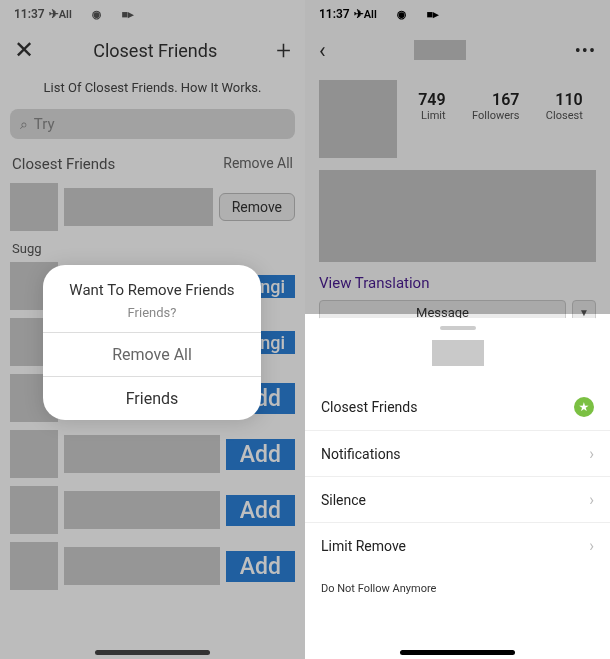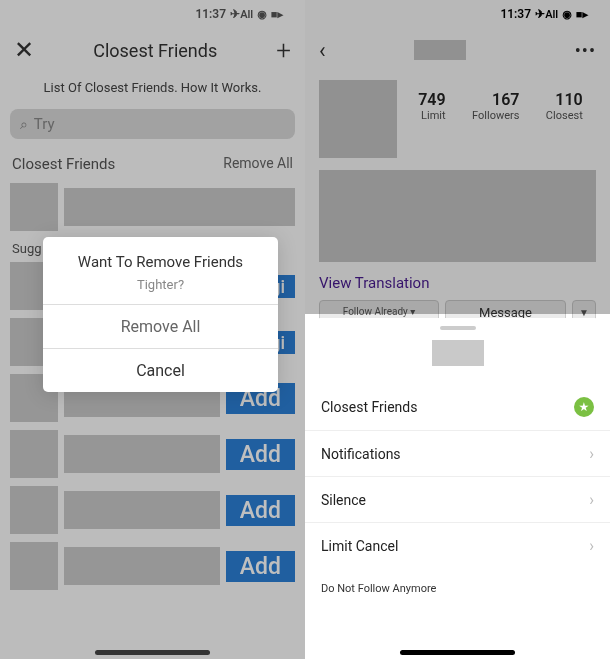--- a/index.html
+++ b/index.html
@@ -3,24 +3,24 @@
   <meta charset="utf-8">
   <style>
     * { margin: 0; padding: 0; box-sizing: border-box; font-family: -apple-system, BlinkMacSystemFont, 'Segoe UI', Roboto, sans-serif; }
     body { width: 610px; height: 659px; display: flex; background: #fff; overflow: hidden; }
     
     .screen { width: 305px; height: 659px; position: relative; }
     .screen-left { background: #fbfbfb; }
     .screen-right { background: #fff; }
     
     
-    .status-bar { height: 28px; display: flex; justify-content: flex-end; align-items: center; padding: 0 22px; font-size: 12px; font-weight: 600; color: #000; }
+    .status-bar { height: 28px; display: flex; justify-content: flex-start; align-items: center; padding: 0 14px; font-size: 12px; font-weight: 600; color: #000; }
     .status-bar.dimmed { color: #555; }
     .status-time { display: flex; align-items: center; gap: 4px; }
-    .status-icons { display: flex; align-items: center; gap: 4px; font-size: 11px; }
+    .status-icons { display: flex; align-items: center; gap: 20px; font-size: 11px; }
     .wifi-icon, .battery-icon, .send-icon { display: inline-block; }
     
     
     .overlay { position: absolute; top: 0; left: 0; right: 0; bottom: 0; background: rgba(0,0,0,0.25); pointer-events: none; }
     
     
     .header-left { height: 44px; display: flex; align-items: center; justify-content: space-between; padding: 0 14px; }
     .close-x { font-size: 24px; color: #333; }
     .header-title { font-size: 18px; color: #333; font-weight: 400; }
     .plus-icon { font-size: 26px; color: #333; font-weight: 300; }
@@ -44,21 +44,21 @@
     .friend-row { display: flex; align-items: center; padding: 4px 10px; gap: 6px; }
     .avatar { width: 48px; height: 48px; background: #c9c9c9; }
     .name-box { flex: 1; height: 38px; background: #c9c9c9; }
     .remove-btn { background: #ebebeb; border: 1px solid #bbb; border-radius: 6px; padding: 5px 12px; font-size: 14px; color: #333; }
     .add-btn { background: #2b7fd6; color: #fff; font-size: 23px; font-weight: 500; padding: 2px 14px; border: none; }
     .add-btn.small { padding: 1px 10px; font-size: 18px; }
     
     .suggested-label { padding: 6px 12px 2px; font-size: 13px; color: #555; }
     
     
-    .modal { position: absolute; top: 237px; left: 43px; width: 235px; background: #fff; border-radius: 5px; z-index: 20; overflow: hidden; box-shadow: 0 2px 20px rgba(0,0,0,0.15); }
+    .modal { position: absolute; top: 265px; left: 43px; width: 218px; background: #fff; border-radius: 22px; z-index: 20; overflow: hidden; box-shadow: 0 2px 20px rgba(0,0,0,0.15); }
     .modal-title { text-align: center; padding: 16px 16px 4px; font-size: 15px; color: #333; line-height: 1.3; }
     .modal-subtitle { text-align: center; font-size: 13px; color: #888; padding-bottom: 12px; }
     .modal-btn { border-top: 1px solid #ddd; text-align: center; padding: 12px 0; font-size: 16px; }
     .modal-btn.danger { color: #666; }
     .modal-btn.cancel { color: #333; }
     
     .home-indicator-left { position: absolute; bottom: 4px; left: 95px; width: 115px; height: 5px; background: #333; border-radius: 3px; }
     
     
     .header-right { height: 44px; display: flex; align-items: center; padding: 0 14px; gap: 8px; }
@@ -127,20 +127,21 @@
   </div>
 
   <div class="section-row">
     <span class="section-label">Closest Friends</span>
     <span class="remove-all-link">Remove All</span>
   </div>
 
   <div class="friend-row">
     <div class="avatar"></div>
     <div class="name-box"></div>
+    <button class="remove-btn">Remove</button>
   </div>
 
   <div class="suggested-label">Sugg</div>
 
   <div class="friend-row">
     <div class="avatar"></div>
     <div class="name-box"></div>
     <button class="add-btn small">ngi</button>
   </div>
   <div class="friend-row">
@@ -166,23 +167,23 @@
   <div class="friend-row">
     <div class="avatar"></div>
     <div class="name-box"></div>
     <button class="add-btn">Add</button>
   </div>
 
   <div class="overlay"></div>
 
   <div class="modal">
     <div class="modal-title">Want To Remove Friends</div>
-    <div class="modal-subtitle">Tighter?</div>
+    <div class="modal-subtitle">Friends?</div>
     <div class="modal-btn danger">Remove All</div>
-    <div class="modal-btn cancel">Cancel</div>
+    <div class="modal-btn cancel">Friends</div>
   </div>
 
   <div class="home-indicator-left"></div>
 </div>
 
 <div class="screen screen-right">
   <div class="status-bar">
     <div class="status-time">
       <span>11:37</span>
       <span class="send-icon">✈</span>
@@ -215,21 +216,20 @@
         <div class="stat-num">110</div>
         <div class="stat-label">Closest</div>
       </div>
     </div>
   </div>
 
   <div class="bio-box"></div>
   <div class="view-translation">View Translation</div>
 
   <div class="action-buttons">
-    <div class="follow-btn">Follow Already ▾</div>
     <div class="message-btn">Message</div>
     <div class="dropdown-btn">▼</div>
   </div>
 
   <div class="overlay-top"></div>
 
   <div class="bottom-sheet">
     <div class="sheet-handle"></div>
     <div class="sheet-avatar"></div>
     <div class="sheet-item">
@@ -238,21 +238,21 @@
     </div>
     <div class="sheet-item">
       <span>Notifications</span>
       <span class="chevron">›</span>
     </div>
     <div class="sheet-item">
       <span>Silence</span>
       <span class="chevron">›</span>
     </div>
     <div class="sheet-item no-border">
-      <span>Limit Cancel</span>
+      <span>Limit Remove</span>
       <span class="chevron">›</span>
     </div>
     <div class="unfollow-item">
       <span>Do Not Follow Anymore</span>
     </div>
     <div style="height:40px"></div>
   </div>
 </div>
 
 <div class="home-indicator-right"></div>

